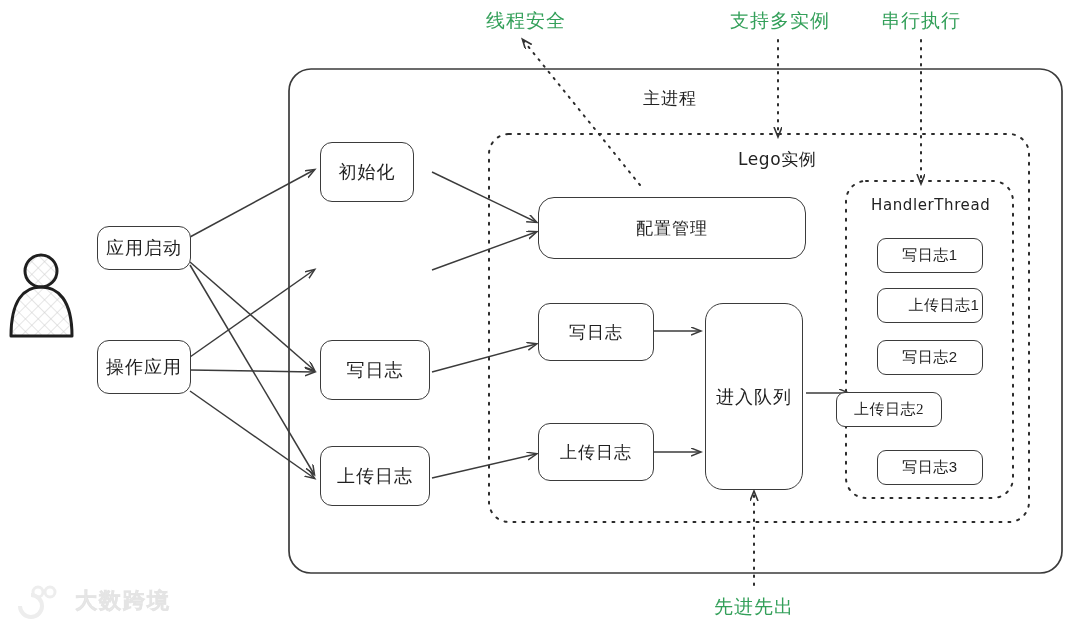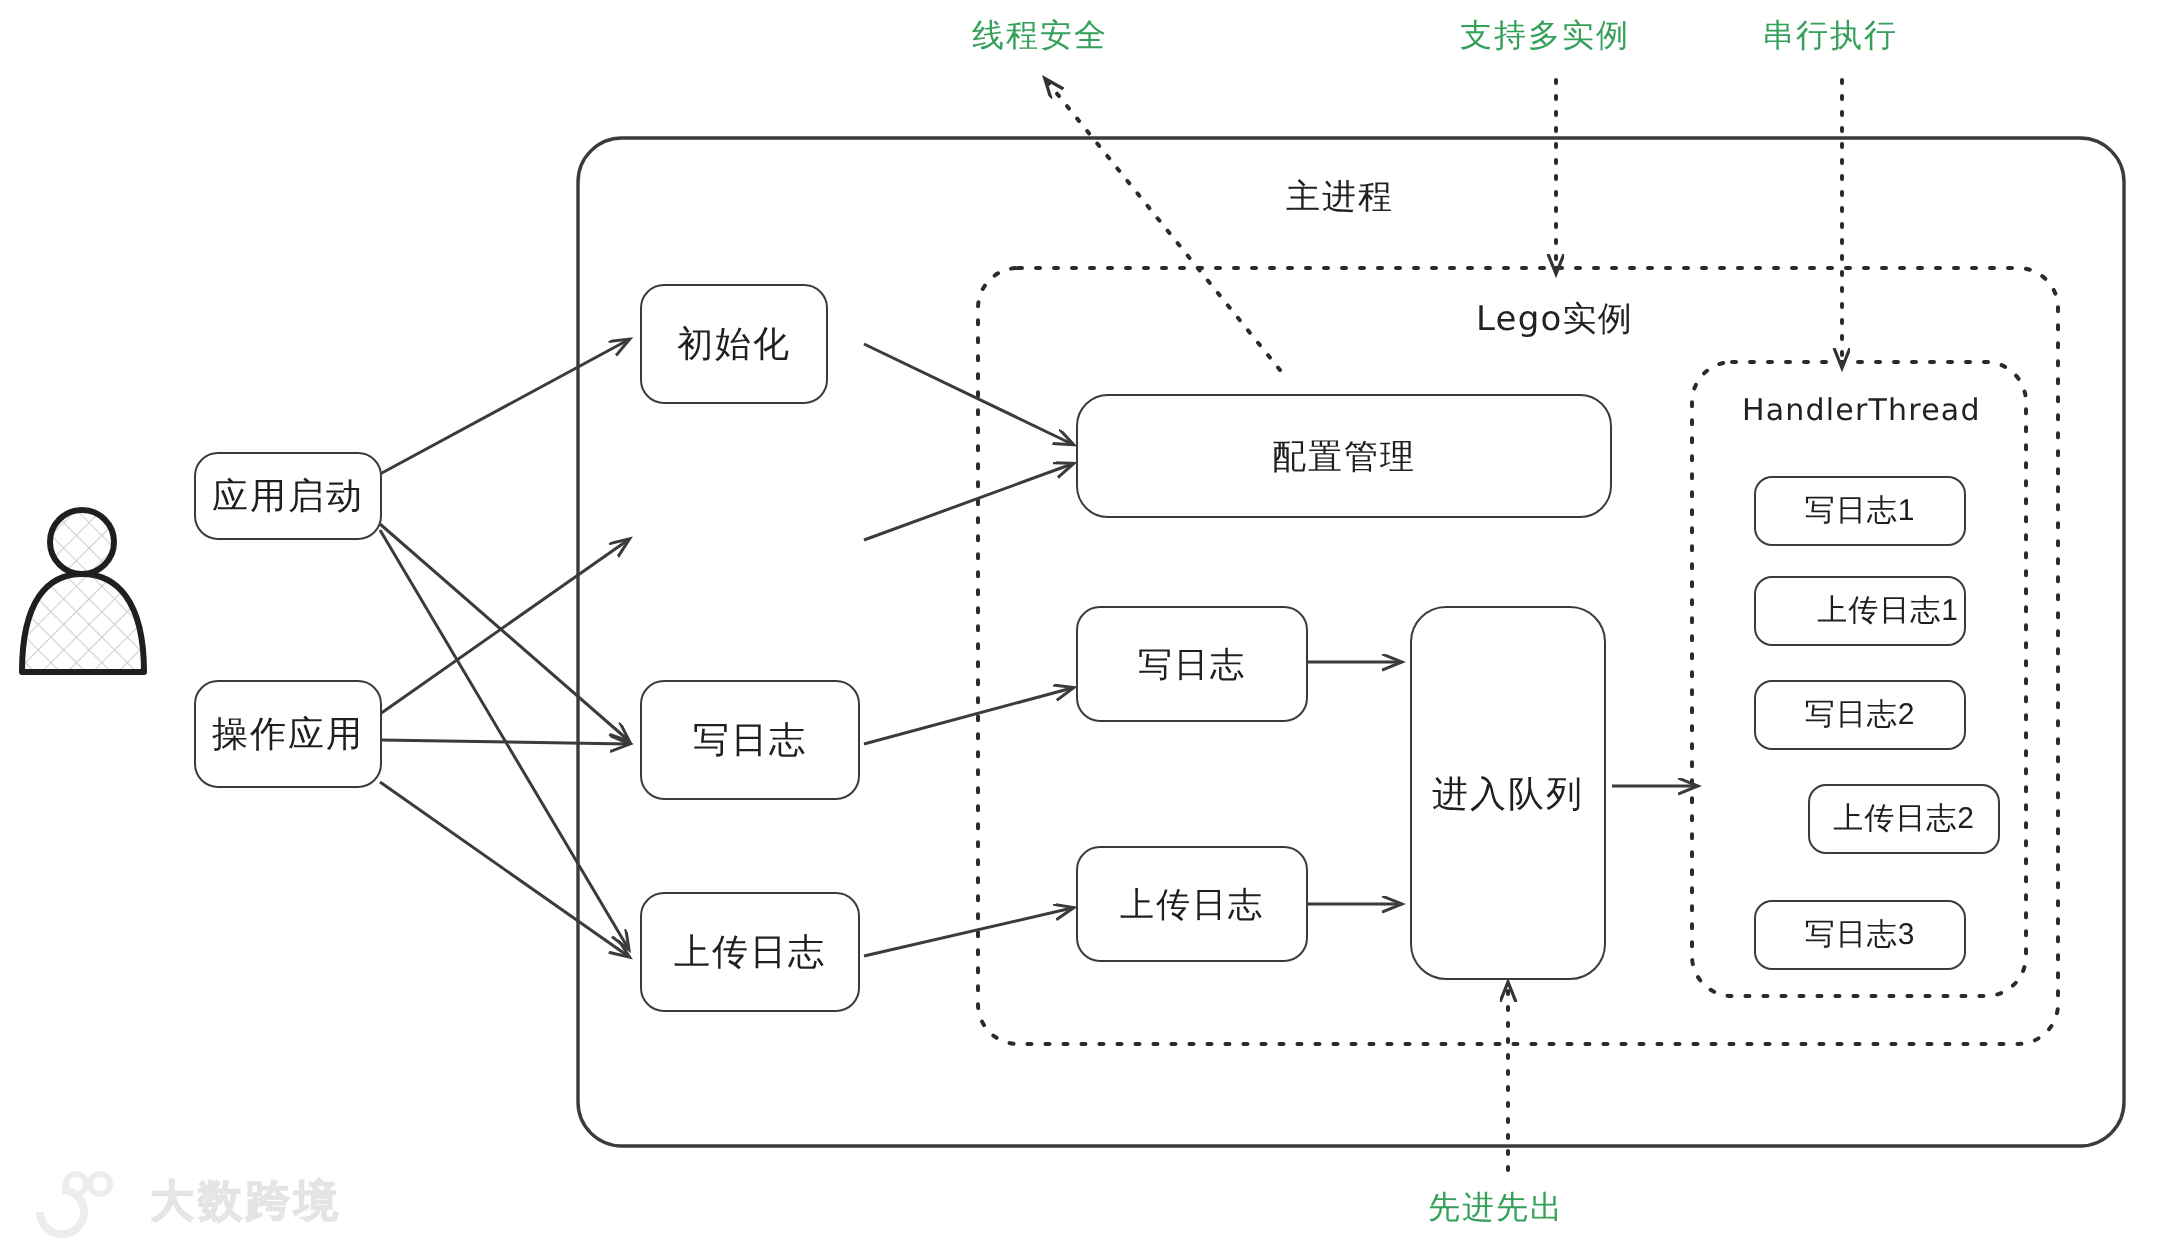--- a/index.html
+++ b/index.html
@@ -15,21 +15,21 @@
   .node.lvl2{font-size:18px;}
   .node.inner{font-size:17px;}
   .node.queue{font-size:18px;border-radius:18px;font-family:Liberation Mono, monospace;}
   .node.cfg{font-size:17px;border-radius:16px;}
   .node.hbox{font-size:15px;border-radius:9px;border-width:1.5px;letter-spacing:0.5px;}
 
   .grouplabel{position:absolute;color:#222;white-space:nowrap;}
   .grouplabel.main{font-size:17px;letter-spacing:1px;}
   .grouplabel.hand{font-family:"DejaVu Sans",sans-serif;font-size:15px;letter-spacing:0.6px;}
 
-  .annot{position:absolute;color:#34a05a;font-size:16px;white-space:nowrap;
+  .annot{position:absolute;color:#34a05a;font-size:19px;white-space:nowrap;
          letter-spacing:1px;}
 
   .watermark{position:absolute;left:14px;top:586px;display:flex;align-items:center;
              gap:7px;opacity:1;}
   .wm-text{color:#ededed;font-size:22px;font-weight:bold;letter-spacing:2px;
            -webkit-text-stroke:0.5px #e4e4e4;}
 </style>
 </head>
 <body>
 
@@ -117,21 +117,21 @@
   <div class="node lvl2" style="left:320px;top:446px;width:110px;height:60px;">上传日志</div>
 
   <div class="node cfg" style="left:538px;top:197px;width:268px;height:62px;">配置管理</div>
   <div class="node inner" style="left:538px;top:303px;width:116px;height:58px;">写日志</div>
   <div class="node inner" style="left:538px;top:423px;width:116px;height:58px;">上传日志</div>
   <div class="node queue" style="left:705px;top:303px;width:98px;height:187px;">进入队列</div>
 
   <div class="node hbox" style="left:877px;top:238px;width:106px;height:35px;">写日志1</div>
   <div class="node hbox" style="left:877px;top:288px;width:106px;height:35px;padding-left:28px;">上传日志1</div>
   <div class="node hbox" style="left:877px;top:340px;width:106px;height:35px;">写日志2</div>
-  <div class="node hbox" style="left:904px;top:392px;width:96px;height:35px;">上传日志2</div>
+  <div class="node hbox" style="left:836px;top:392px;width:106px;height:35px;font-family:Liberation Serif, serif;">上传日志2</div>
   <div class="node hbox" style="left:877px;top:450px;width:106px;height:35px;">写日志3</div>
 
   <div class="watermark">
     <div style="width:54px;"></div>
     <div class="wm-text">大数跨境</div>
   </div>
 
 </div>
 
 </body></html>

